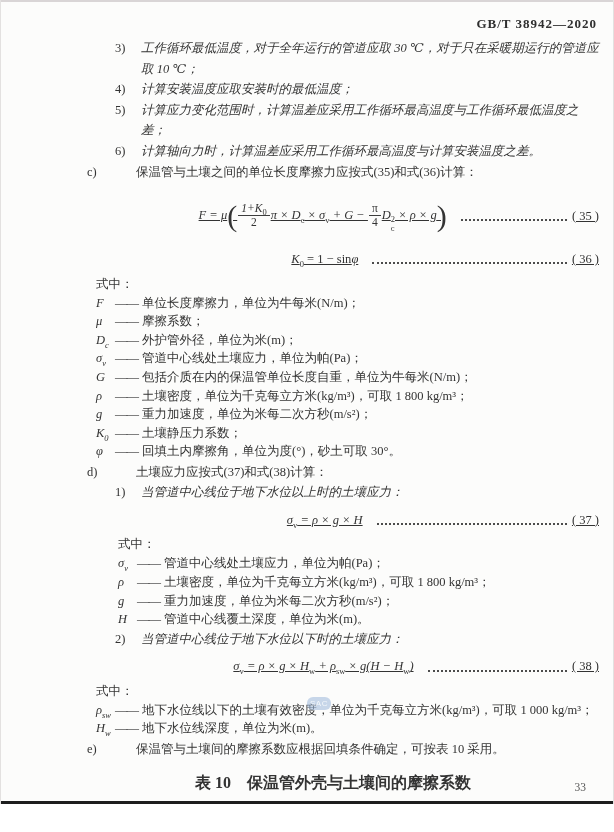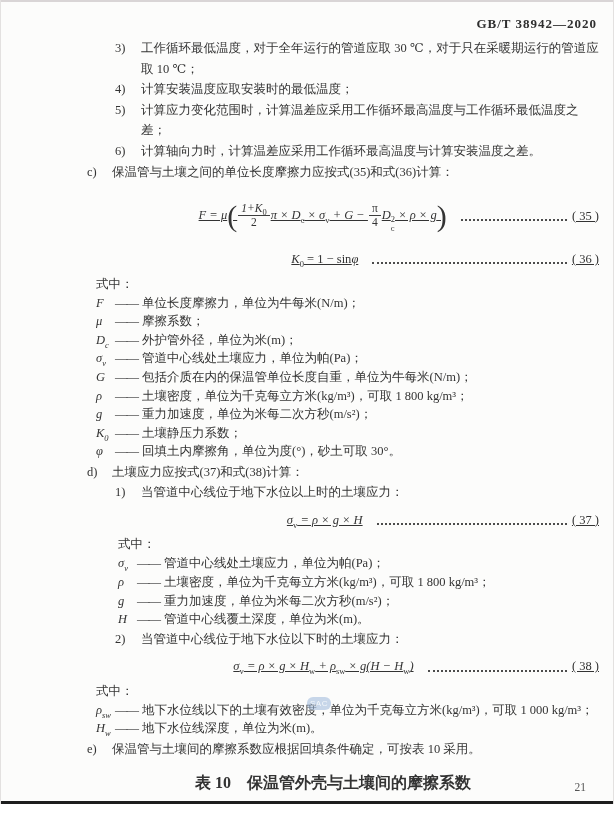--- a/index.html
+++ b/index.html
@@ -9,25 +9,25 @@
     overflow:hidden;box-sizing:border-box;
     border-left:1px solid #e3e1e0;border-right:1px solid #e3e1e0;
   }
   .topband{position:absolute;top:0;left:0;right:0;height:2px;background:#d9d5d6;}
   .botband{position:absolute;bottom:0;left:0;right:0;height:3px;background:#1d1d1d;}
   .hdr{position:absolute;top:16px;right:16px;font-size:13px;font-weight:700;letter-spacing:1px;color:#2f2f2f;}
   .content{position:absolute;top:38px;left:86px;right:14px;font-size:12.5px;line-height:20.5px;}
   
   .num-item{display:flex;margin-left:28px;}
   .num-item .no{width:26px;flex:none;}
-  .num-item .txt{flex:1;}
+  .num-item .txt{flex:1;font-style:italic;}
   
   .alpha-item{display:flex;margin-top:1px;}
   .alpha-item .no{width:25px;flex:none;}
-  .alpha-item .txt{flex:1;}
+  .alpha-item .txt{flex:1;margin-left:24px;}
   
   .eqrow{display:flex;align-items:center;margin:7px 0 5px 0;text-decoration:underline;}
   .eqrow .lsp{flex:1.05;}
   .eqrow .leader{flex:1;height:8px;border-bottom:2px dotted #4c4c4c;margin:0 5px 0 14px;}
   .eqrow .eqno{flex:none;}
   .fvar{font-style:italic;}
   sub,sup{font-size:8.5px;line-height:0;}
   .frac{display:inline-block;vertical-align:middle;text-align:center;font-size:11.5px;line-height:1.2;margin:12px 1px;}
   .frac .fn{display:block;border-bottom:1px solid #3c3c3c;padding:0 3px;}
   .frac .fd{display:block;}
@@ -247,15 +247,15 @@
         <td class="data">0.40</td>
         <td class="data">0.20</td>
       </tr>
 
     </tbody>
       </table>
 
   </div>
 
   <div class="wm">SAC</div>
-  <div class="pageno">21</div>
+  <div class="pageno">33</div>
   <div class="botband"></div>
 </div>
 
 </body></html>

